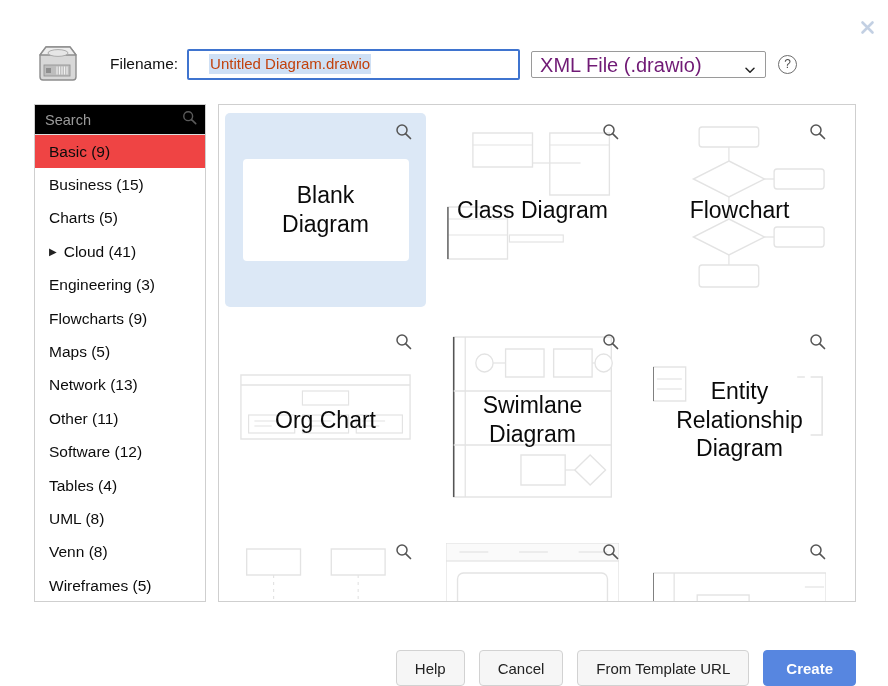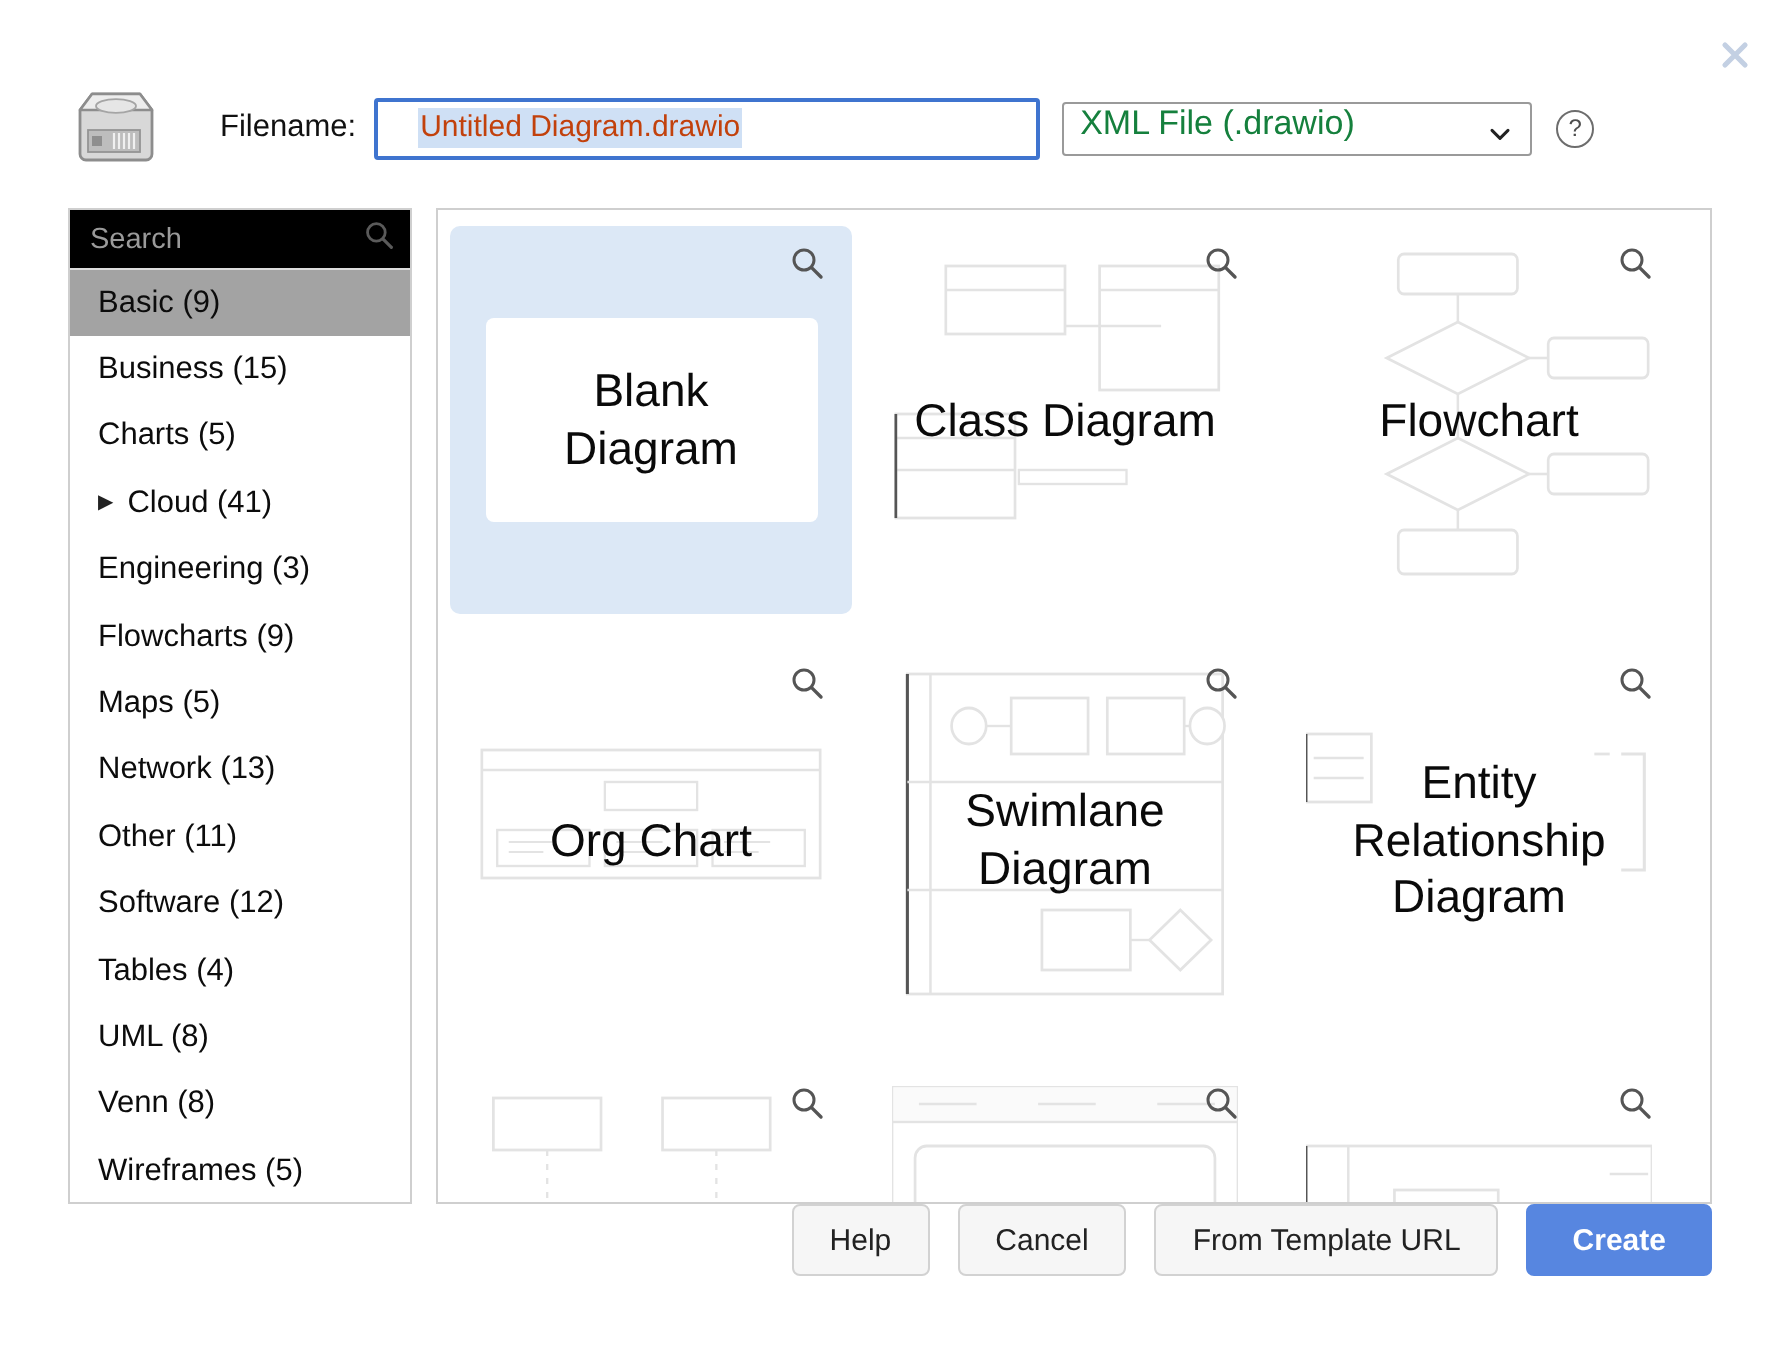--- a/index.html
+++ b/index.html
@@ -53,23 +53,23 @@
     padding: 1px 1px 2px 1px;
     white-space: nowrap;
     margin-left: 16px;
   }
   .filetype-select {
     margin-left: 11px;
     width: 235px; height: 27px;
     border: 1px solid #9a9a9a;
     border-radius: 2px;
     background: #fff;
-    display: flex; align-items: flex-start;
+    display: flex; align-items: flex-end;
     padding: 0 8px;
-    font-size: 17px; color: #15803d;
+    font-size: 20px; color: #701a75;
     position: relative;
   }
   .filetype-select .chev {
     position: absolute; right: 9px; top: 50%;
     transform: translateY(-50%);
     width: 12px; height: 12px;
   }
   .help-circle {
     margin-left: 12px;
     width: 19px; height: 19px;
@@ -97,21 +97,21 @@
   }
   .search-placeholder { flex: 1; font-size: 14.5px; color: #9a9a9a; }
   .cat-list { padding: 0; margin: 0; list-style: none; }
   .cat-item {
     height: 33.4px;
     display: flex; align-items: center;
     padding-left: 14px;
     font-size: 15.5px; color: #0c0c0c;
     cursor: pointer; white-space: nowrap;
   }
-  .cat-item.selected { background: #a3a3a3; }
+  .cat-item.selected { background: #ef4444; }
   .cat-arrow {
     display: inline-block;
     margin-right: 7px;
     font-size: 10px; color: #222;
     line-height: 1;
   }
 
   
   .templates {
     position: absolute; left: 218px; top: 104px;
@@ -157,21 +157,21 @@
   .mag {
     position: absolute; top: 10px; right: 14px;
     width: 17px; height: 17px; z-index: 4;
     cursor: pointer;
   }
 
   
   .footer {
     position: absolute; left: 0; bottom: 0;
     width: 888px; height: 84px;
-    display: flex; align-items: flex-start; justify-content: flex-end;
+    display: flex; align-items: flex-end; justify-content: flex-end;
     padding-right: 32px;
   }
   .btn {
     height: 36px;
     min-width: 60px;
     margin-left: 14px;
     padding: 0 18px;
     border: 1px solid #d2d2d2;
     border-radius: 4px;
     background: #f6f6f6;

